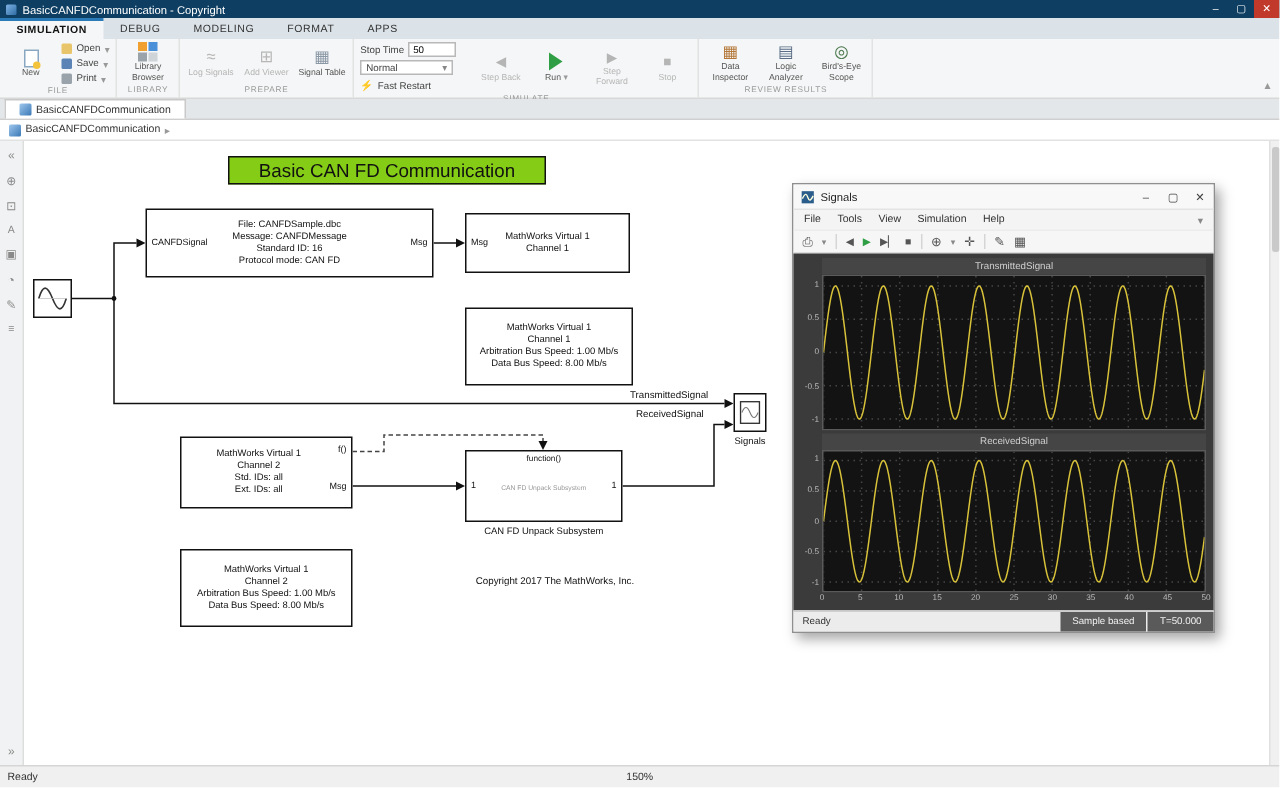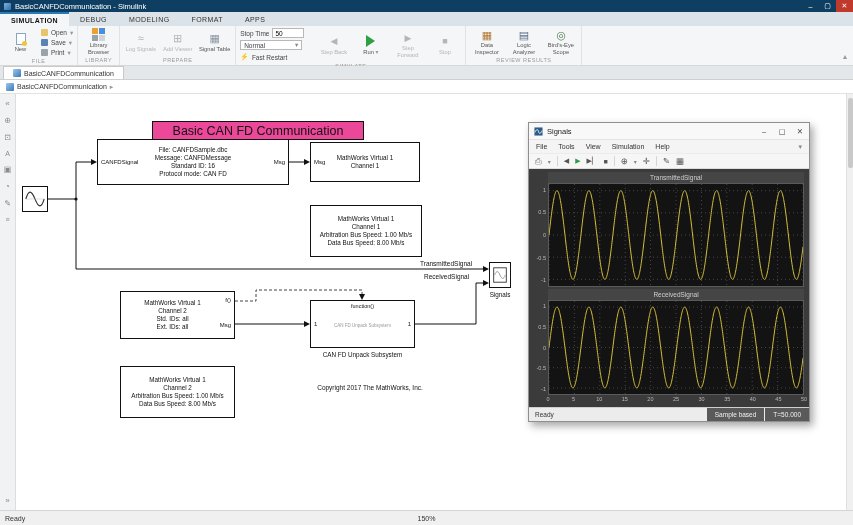--- a/index.html
+++ b/index.html
@@ -60,22 +60,22 @@
   .palette{position:absolute;left:0;top:94px;width:16px;bottom:15px;background:#f1f2f3;
     border-right:1px solid #ddd;display:flex;flex-direction:column;align-items:center;
     padding:5px 0;gap:8px;font-size:8px;color:#8a8a8a}
   .palette .sp{flex:1}
 
   
   .canvas{position:absolute;left:16px;top:94px;width:830px;height:416px;background:#fff;overflow:hidden}
   .canvas-scroll{position:absolute;right:0;top:94px;width:7px;height:416px;background:#f0f0f0;border-left:1px solid #e0e0e0}
   .canvas-scroll .thumb{position:absolute;top:4px;left:1px;width:5px;height:70px;background:#c9c9c9;border-radius:2px}
 
-  .model-title{position:absolute;left:136px;top:27px;width:212px;height:19px;border:1px solid #111;
-    display:flex;align-items:center;justify-content:center;font-size:12.5px;color:#111;background:#ec4899}
+  .model-title{position:absolute;left:136px;top:10px;width:212px;height:19px;border:1px solid #111;
+    display:flex;align-items:center;justify-content:center;font-size:12.5px;color:#111;background:#84cc16}
   .blk{position:absolute;border:1px solid #111;background:#fff;color:#111}
   .blk .lines{position:absolute;inset:0;display:flex;flex-direction:column;align-items:center;
     justify-content:center;font-size:6.3px;line-height:1.3;text-align:center}
   .port{position:absolute;font-size:6px;color:#111}
   .ann{position:absolute;font-size:6.5px;color:#111;white-space:nowrap}
   .blk-name{position:absolute;font-size:6.3px;color:#111;text-align:center}
   svg.wires{position:absolute;inset:0;width:100%;height:100%;pointer-events:none}
   svg.wires polyline,svg.wires line{fill:none;stroke:#111;stroke-width:1}
   svg.wires polygon{fill:#111;stroke:none}
   svg.wires .dash{stroke-dasharray:3,2;stroke:#444}
@@ -112,21 +112,21 @@
   
   .statusbar{position:absolute;left:0;right:0;bottom:0;height:15px;background:#f0f0f1;
     border-top:1px solid #d5d5d5;display:flex;align-items:center;font-size:7px;color:#333}
   .statusbar .zoom{position:absolute;left:50%;transform:translateX(-50%)}
 </style>
 </head>
 <body>
 
 <div class="titlebar">
   <span class="appicon"></span>
-  <span>BasicCANFDCommunication - Simulink</span>
+  <span>BasicCANFDCommunication - Copyright</span>
   <div class="win-controls">
     <span>–</span>
     <span>▢</span>
     <span>✕</span>
   </div>
 </div>
 
 <div class="ribbon-tabs">
   <div class="rtab active">SIMULATION</div>
   <div class="rtab">DEBUG</div>

